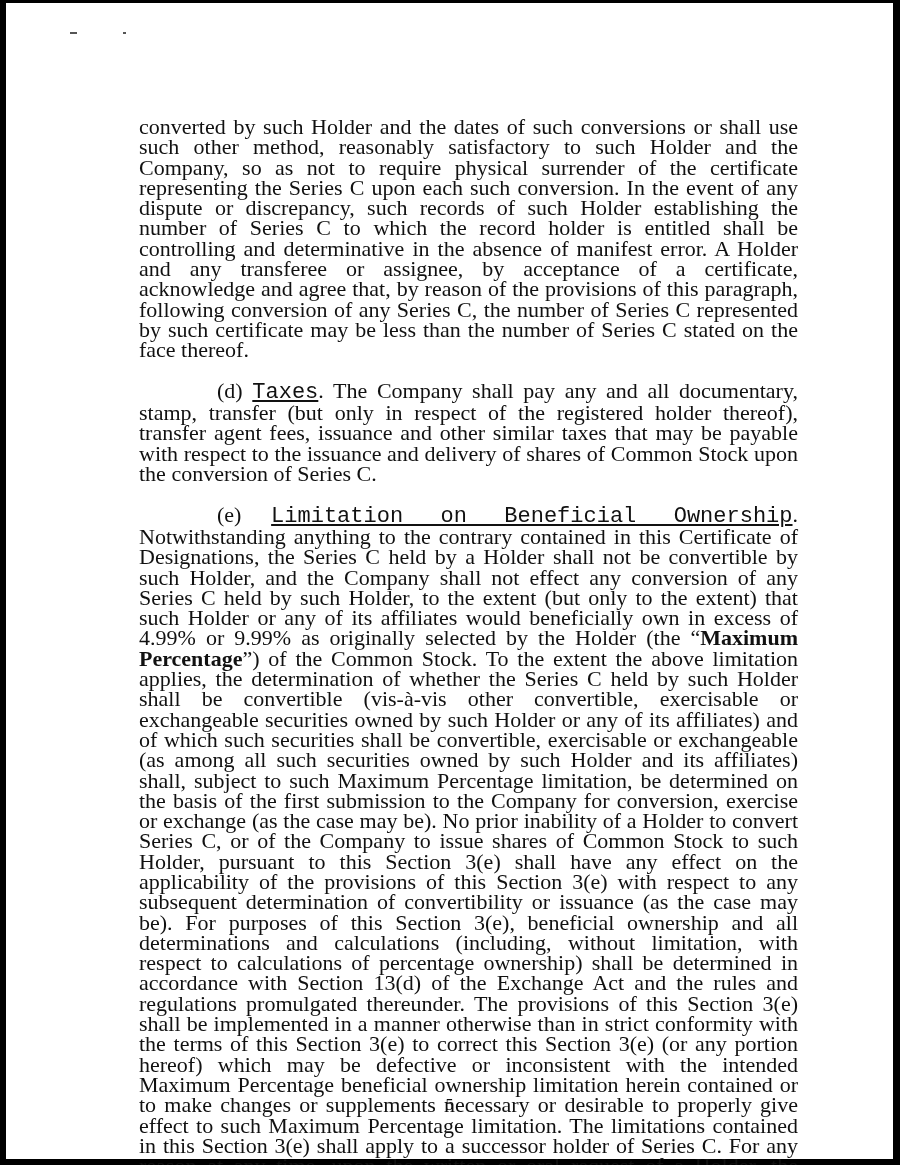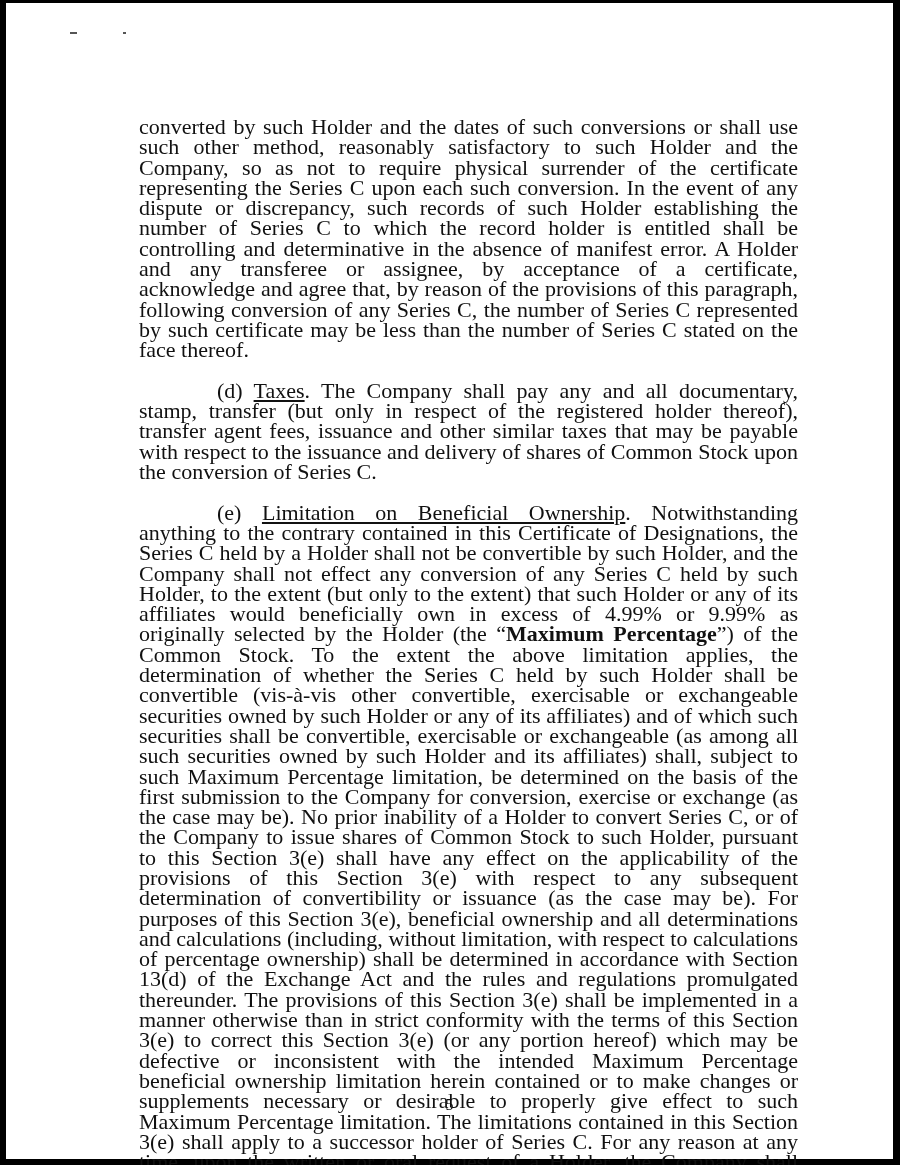--- a/index.html
+++ b/index.html
@@ -15,21 +15,21 @@
     position: absolute; height: 2px; background: #555;
   }
   .content {
     position: absolute; left: 133px; top: 114px; width: 659px;
     font-family: "Liberation Serif", serif;
     font-size: 22px; line-height: 20.3px; color: #111;
     text-align: justify;
   }
   .content p { margin: 0 0 20.3px 0; }
   .indent { text-indent: 78px; }
-  .u { text-decoration: underline; }
+  .u { text-decoration: underline; font-family: Liberation Mono, monospace; }
   .b { font-weight: bold; }
   .page-number {
     position: absolute; left: 0; width: 887px; top: 1093px; text-align: center;
     font-family: "Liberation Serif", serif; font-size: 16px; color: #111;
   }
 </style>
 </head>
 <body>
 
 <div class="page">

